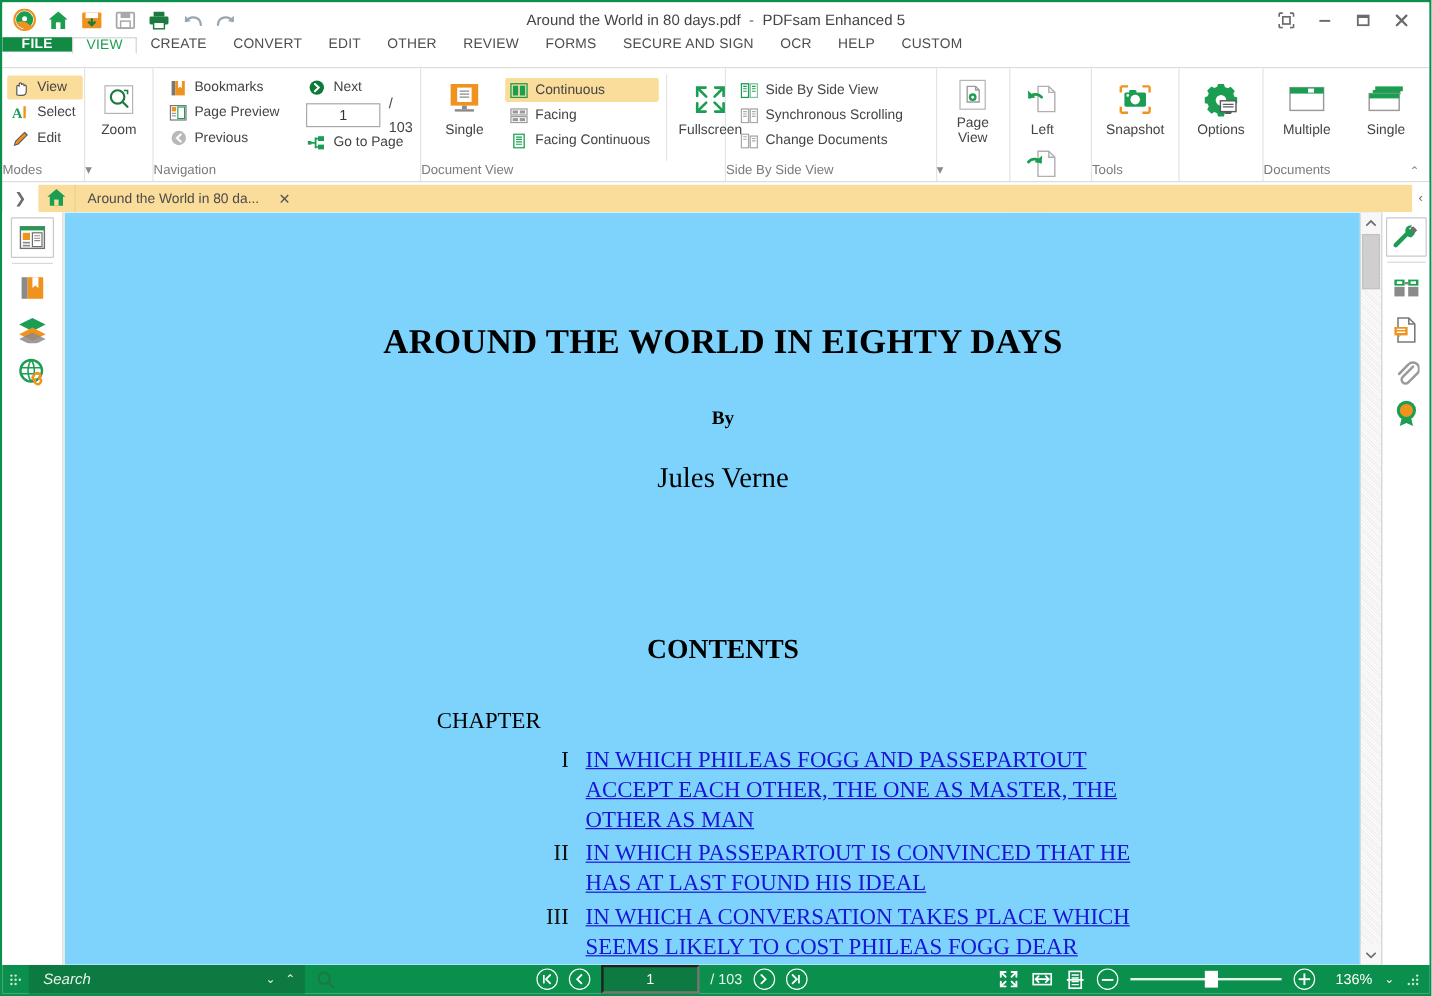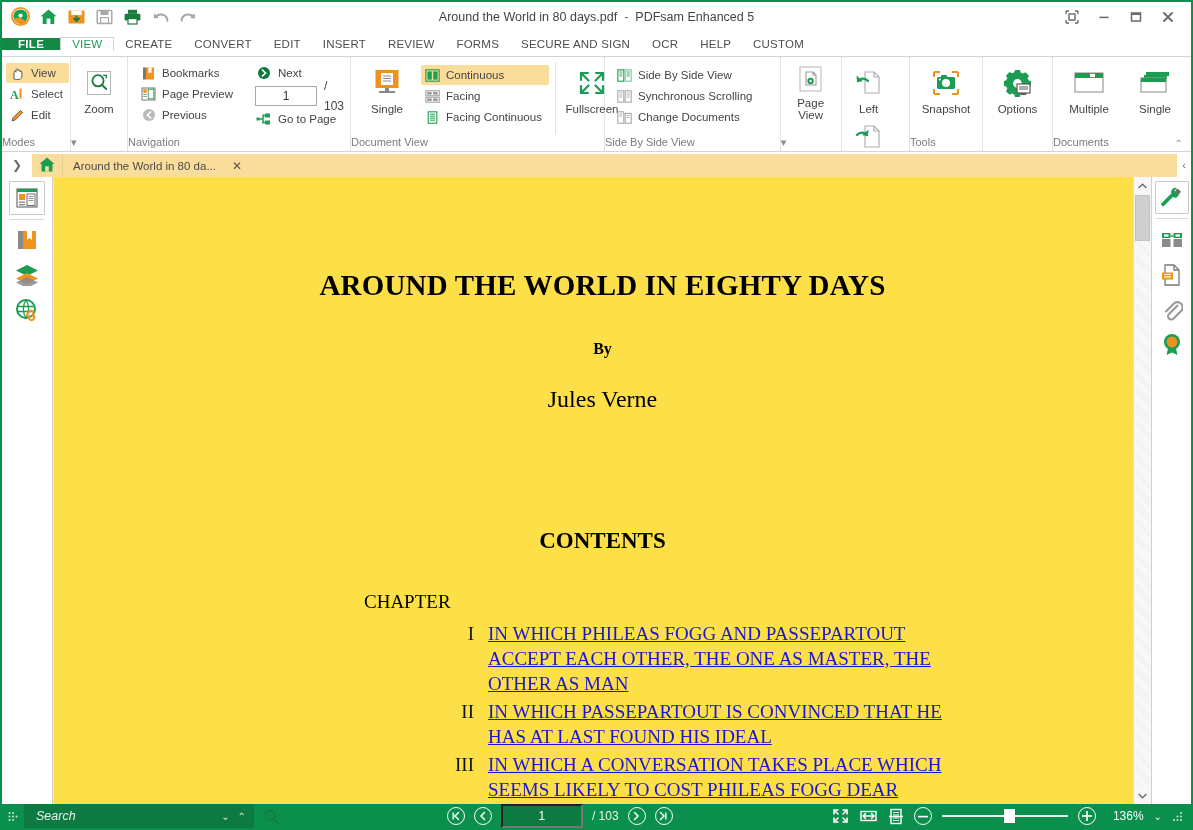--- a/index.html
+++ b/index.html
@@ -30,21 +30,21 @@
     position:absolute;left:0;right:0;text-align:center;
     font-size:12.5px;color:#444;pointer-events:none;
   }
   .title-text .sep{padding:0 7px;color:#666;}
   .winbtns{margin-left:auto;display:flex;align-items:center;padding-right:8px;gap:2px;
            position:relative;z-index:2;}
   .winbtn{width:30px;height:24px;display:flex;align-items:center;justify-content:center;}
 
   
   .ribbon-tabs{
-    height:25px;flex:0 0 25px;display:flex;align-items:center;
+    height:25px;flex:0 0 25px;display:flex;align-items:flex-start;
     background:#fff;border-bottom:1px solid #d4d4d4;position:relative;
   }
   .tab-file{
     background:#138a43;color:#fff;font-size:11.5px;font-weight:bold;
     padding:0 16px;display:flex;align-items:center;letter-spacing:.3px;
   }
   .tab{
     padding:0 11px;display:flex;align-items:center;font-size:11.5px;
     color:#4d4d4d;letter-spacing:.2px;white-space:nowrap;
   }
@@ -132,21 +132,21 @@
     margin-bottom:3px;border-radius:1px;
   }
   .lp-btn.active{border:1px solid #c9c9c9;background:#fff;}
   .lp-sep{width:34px;height:1px;background:#d9d9d9;margin:1px 0 4px 0;}
 
   .docarea{
     flex:1;min-width:0;background:#fff;position:relative;overflow:hidden;
     border-left:1px solid #e6e6e6;border-right:1px solid #d0d0d0;
   }
   .page{
-    position:absolute;left:0;right:0;top:0;bottom:0;background:#fde047;
+    position:absolute;left:0;right:0;top:0;bottom:0;background:#7dd3fc;
     font-family:"Liberation Serif", serif;color:#000;
     padding:0 60px;box-sizing:border-box;overflow:hidden;
   }
   .doc-title{
     text-align:center;font-size:29px;font-weight:bold;letter-spacing:.2px;
     margin-top:92px;
   }
   .doc-by{text-align:center;font-size:16px;font-weight:bold;margin-top:38px;}
   .doc-author{text-align:center;font-size:24px;font-weight:normal;margin-top:28px;}
   .doc-contents{text-align:center;font-size:23px;font-weight:bold;margin-top:115px;}
@@ -298,21 +298,21 @@
       </div>
     </div>
   </div>
 
   <div class="ribbon-tabs">
     <div class="tab-file">FILE</div>
     <div class="tab active">VIEW</div>
     <div class="tab">CREATE</div>
     <div class="tab">CONVERT</div>
     <div class="tab">EDIT</div>
-    <div class="tab">INSERT</div>
+    <div class="tab">OTHER</div>
     <div class="tab">REVIEW</div>
     <div class="tab">FORMS</div>
     <div class="tab">SECURE AND SIGN</div>
     <div class="tab">OCR</div>
     <div class="tab">HELP</div>
     <div class="tab">CUSTOM</div>
   </div>
 
   <div class="ribbon">
 

